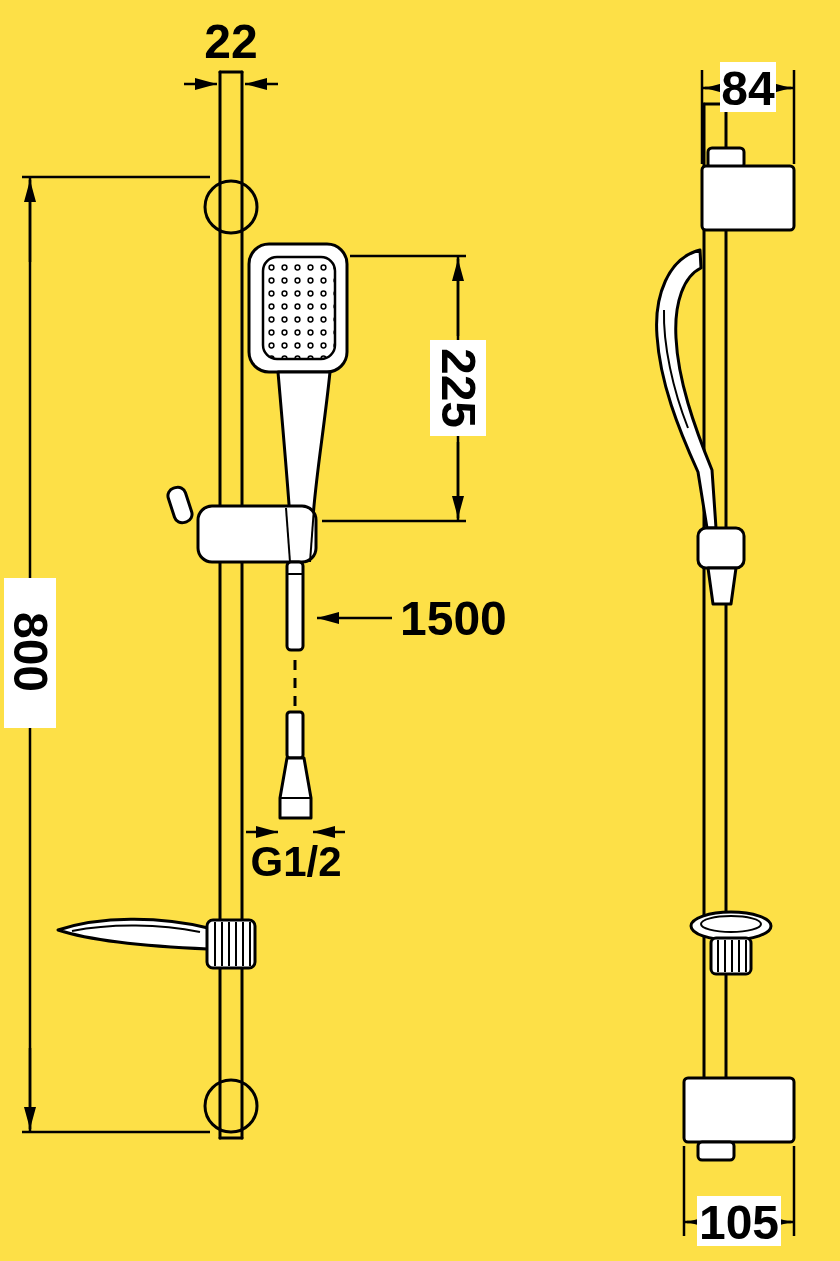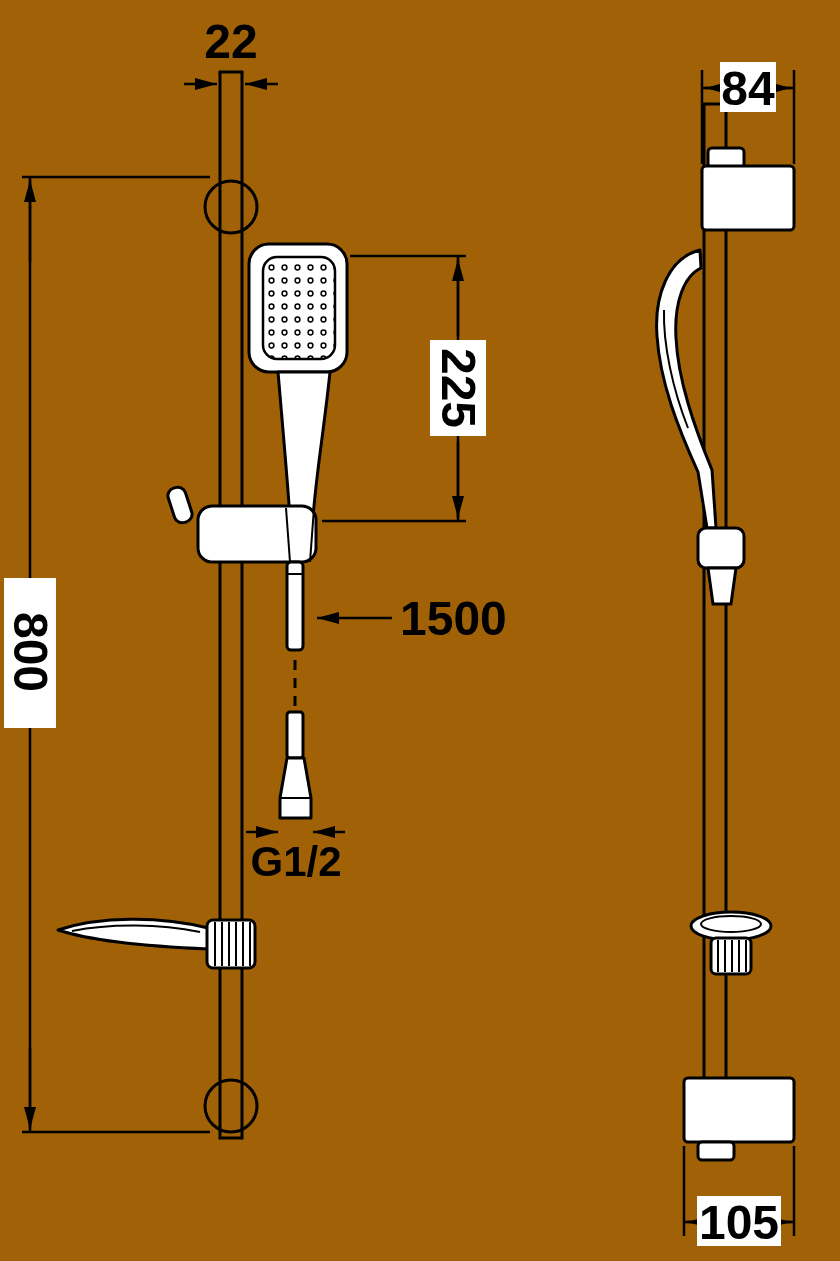--- a/index.html
+++ b/index.html
@@ -4,21 +4,21 @@
 <style>
   html, body {
     margin: 0;
     padding: 0;
     background: #ffffff;
     font-family: "Liberation Sans", sans-serif;
   }
   .sheet {
     width: 840px;
     height: 1261px;
-    background: #a16207;
+    background: #fde047;
     position: relative;
     overflow: hidden;
   }
   svg { display: block; }
   .outline  { stroke: #000; stroke-width: 3; fill: none; stroke-linecap: round; stroke-linejoin: round; }
   .outlineW { stroke: #000; stroke-width: 3; fill: #fff; stroke-linejoin: round; }
   .thin     { stroke: #000; stroke-width: 2; fill: none; }
   .dim      { stroke: #000; stroke-width: 2.5; fill: none; }
   .dashed   { stroke: #000; stroke-width: 3; fill: none; stroke-dasharray: 10 8; }
   .mask     { fill: #fff; stroke: none; }

